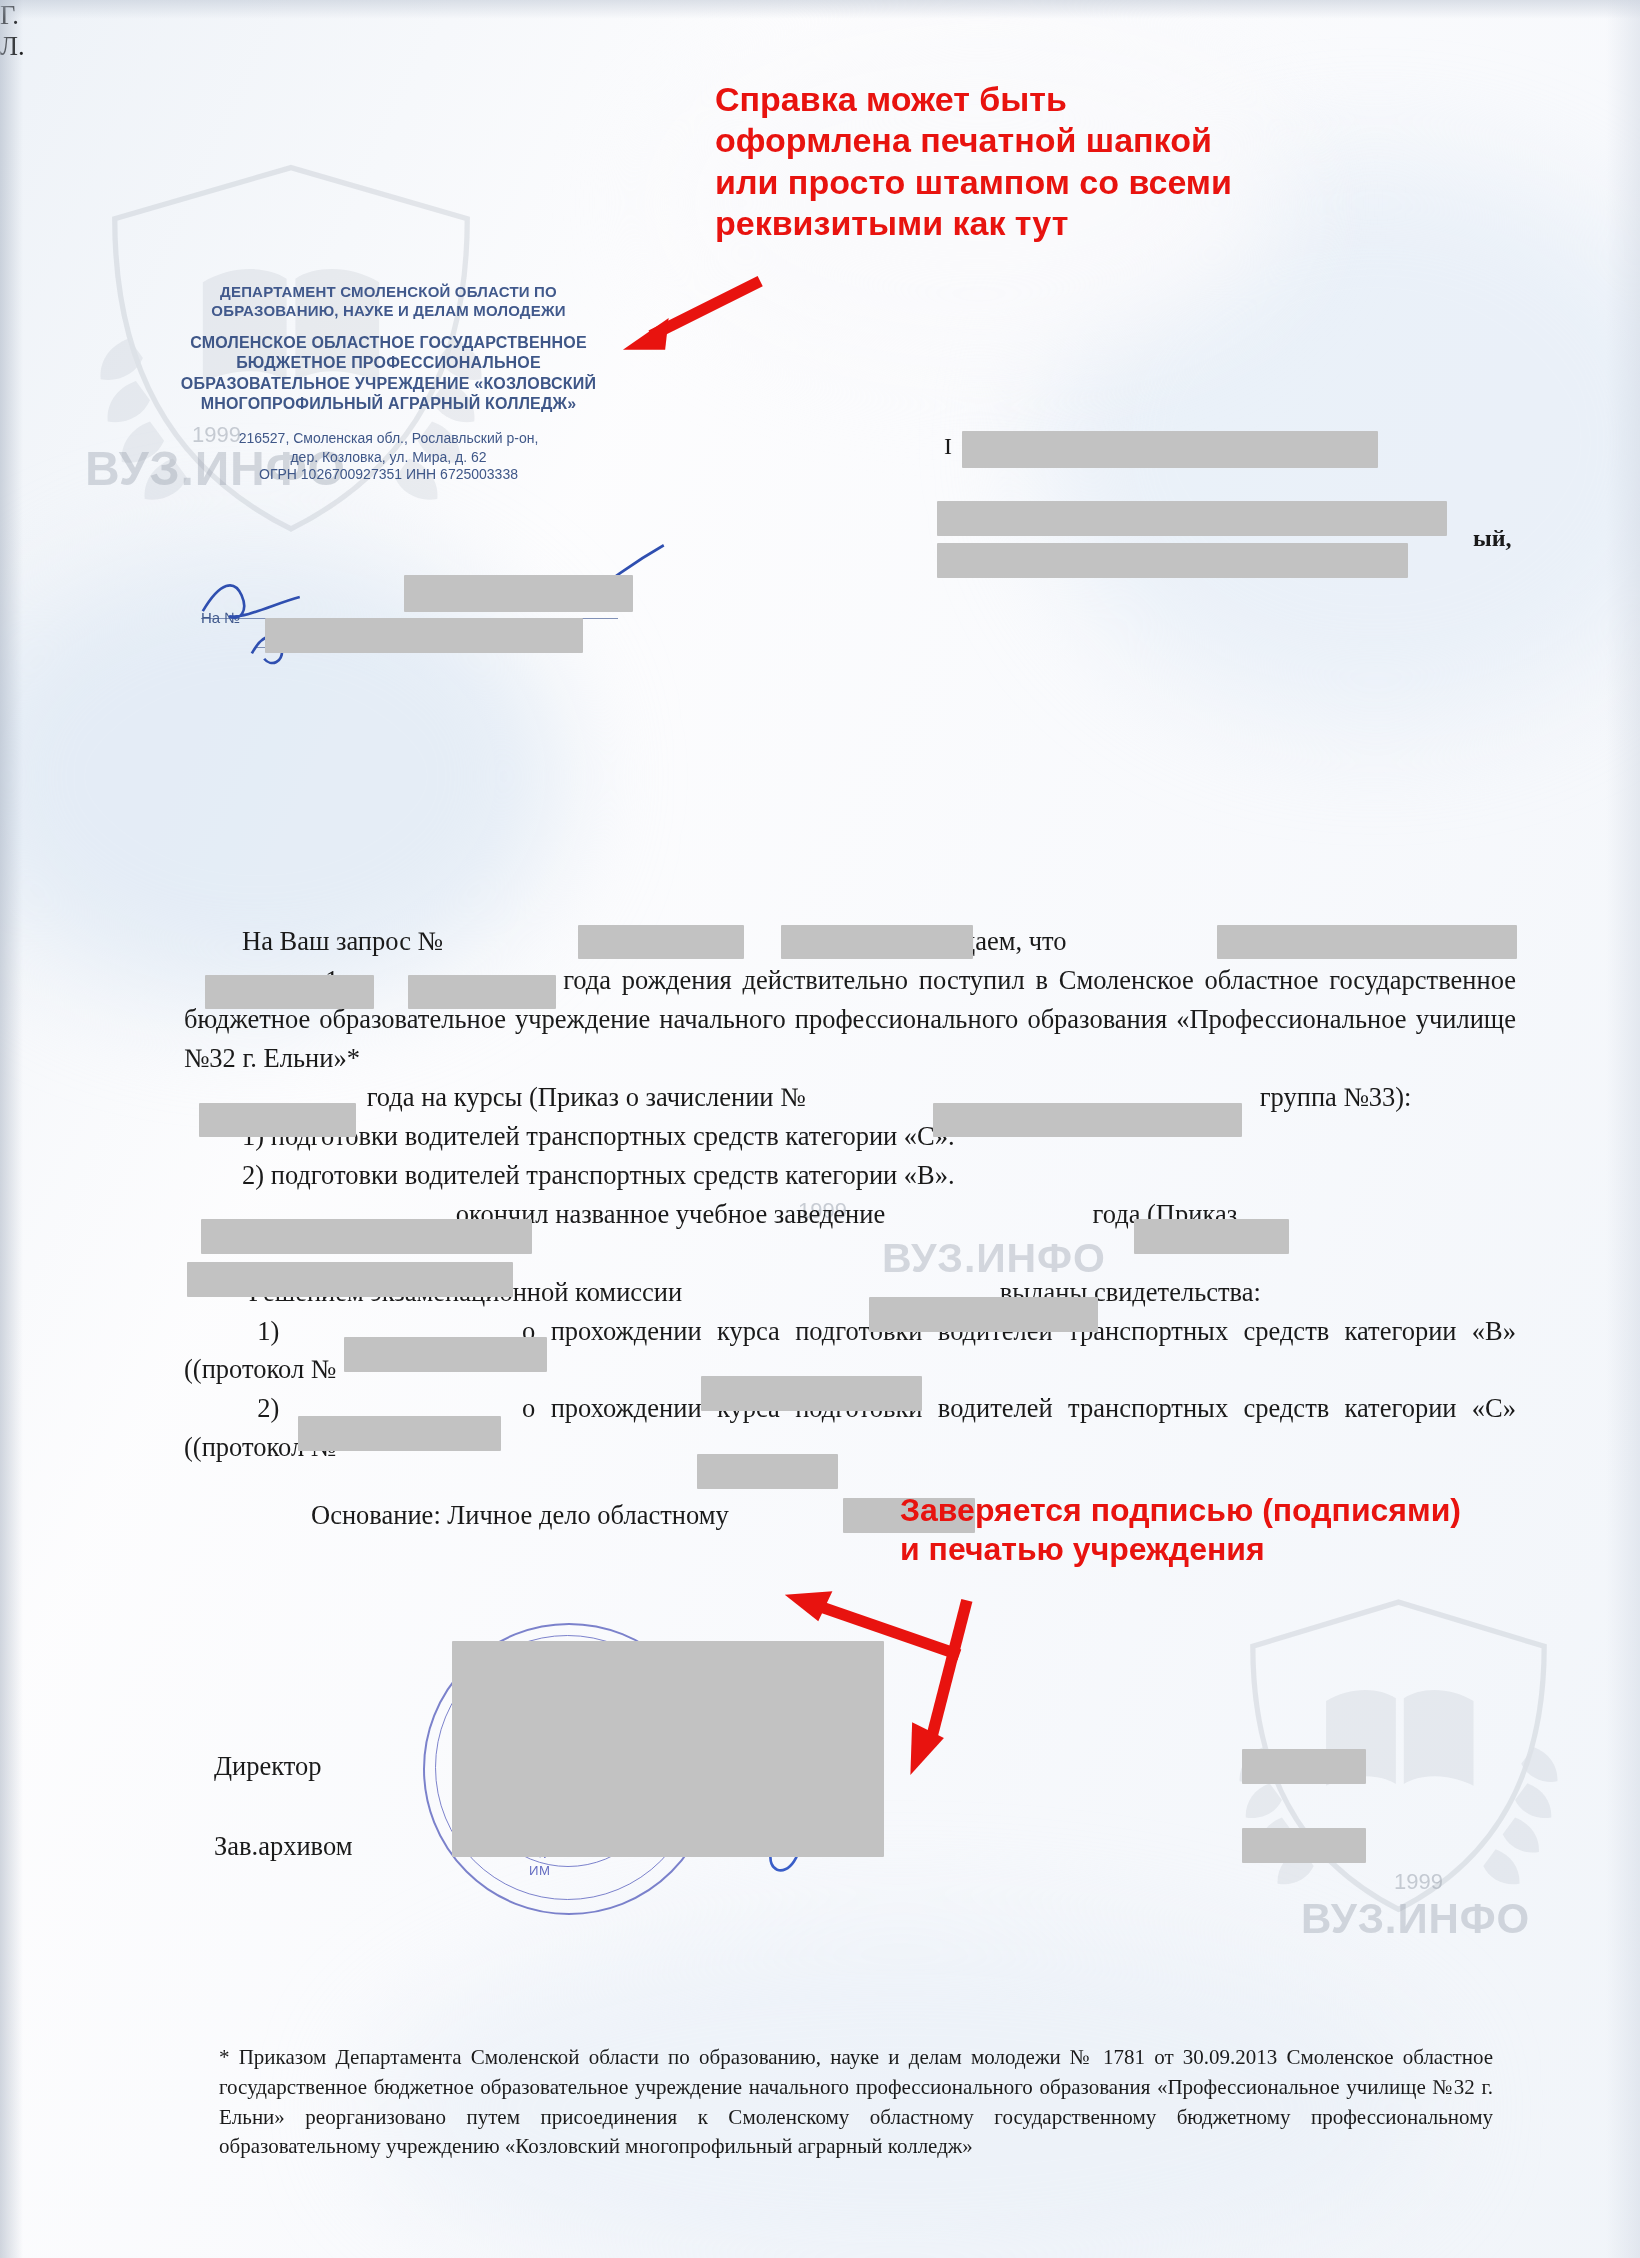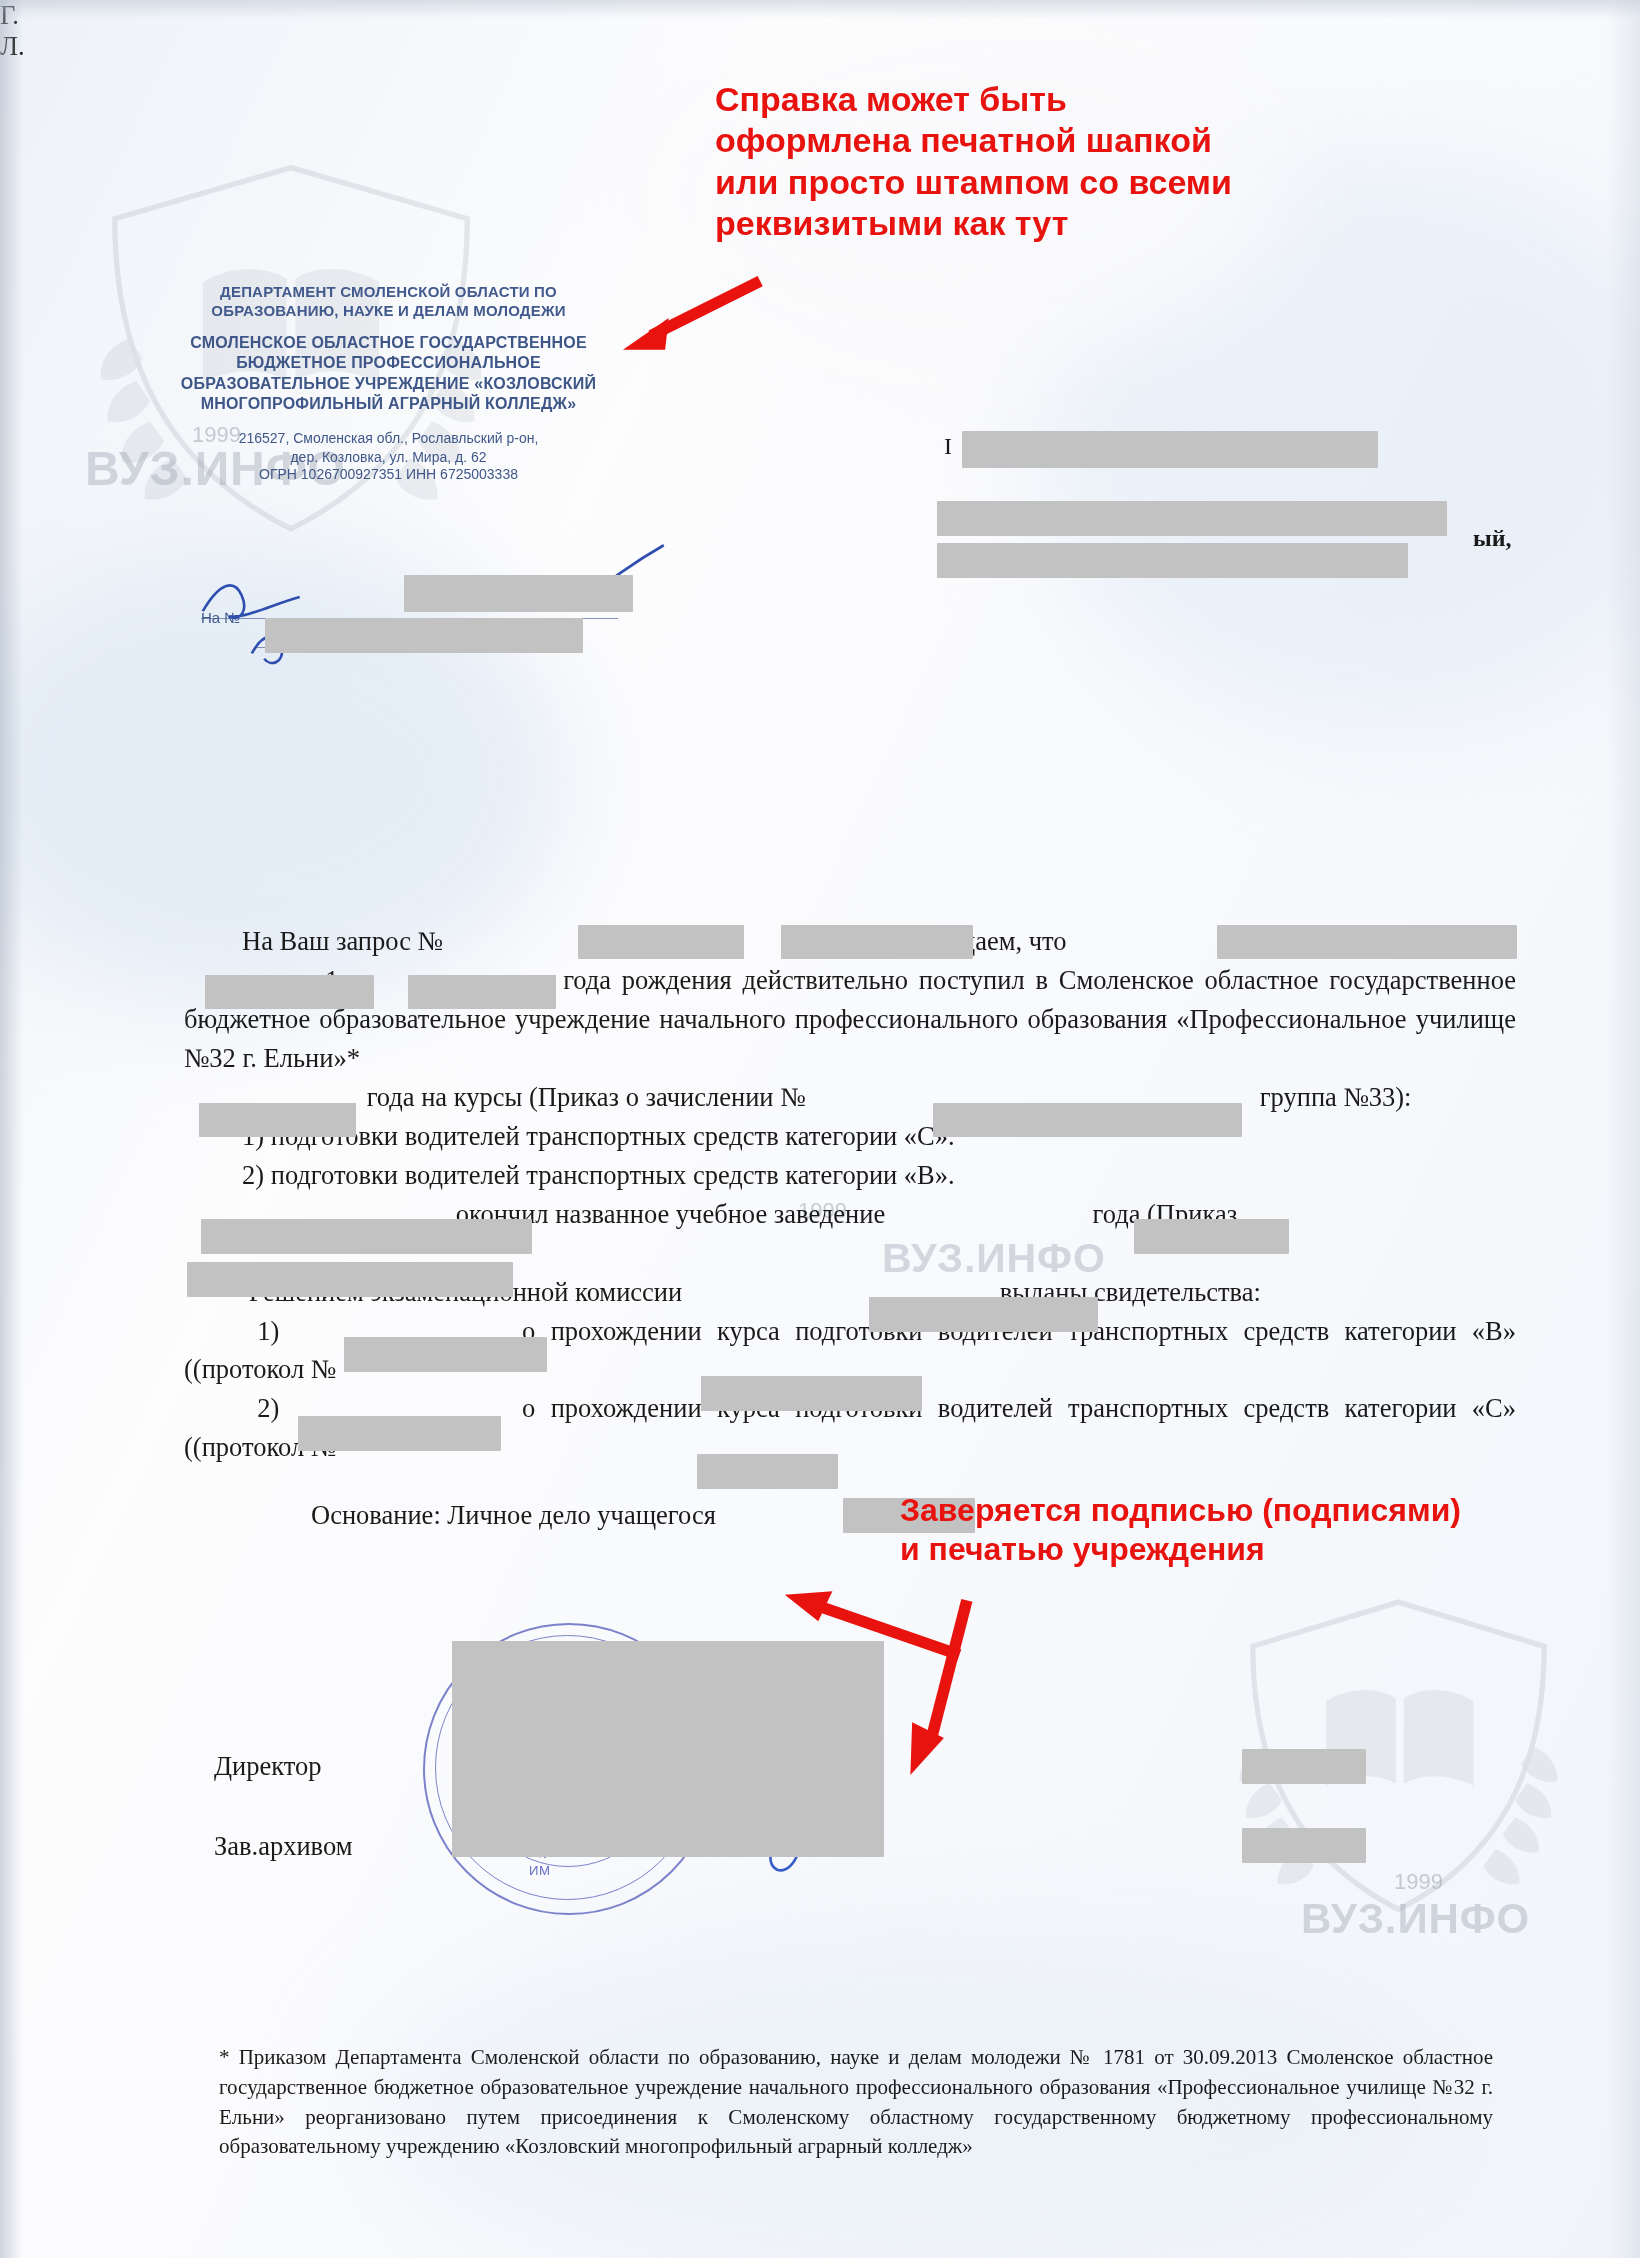--- a/index.html
+++ b/index.html
@@ -392,21 +392,21 @@
   <div class="redact" style="left:933px; top:1103px; width:309px; height:34px;"></div>
   <div class="redact" style="left:201px; top:1219px; width:331px; height:35px;"></div>
   <div class="redact" style="left:1134px; top:1219px; width:155px; height:35px;"></div>
   <div class="redact" style="left:187px; top:1262px; width:326px; height:35px;"></div>
   <div class="redact" style="left:869px; top:1297px; width:229px; height:35px;"></div>
   <div class="redact" style="left:344px; top:1337px; width:203px; height:35px;"></div>
   <div class="redact" style="left:701px; top:1376px; width:221px; height:35px;"></div>
   <div class="redact" style="left:298px; top:1416px; width:203px; height:35px;"></div>
   <div class="redact" style="left:697px; top:1454px; width:141px; height:35px;"></div>
 
-  <div style="position:absolute; left:311px; top:1500px; font-size:26.5px;">Основание: Личное дело учащегося</div>
+  <div style="position:absolute; left:311px; top:1500px; font-size:26.5px;">Основание: Личное дело областному</div>
   <div class="redact" style="left:843px; top:1498px; width:132px; height:35px;"></div>
 
   <div class="annot" id="annot-bottom">Заверяется подписью (подписями) и печатью учреждения</div>
   <svg class="arrow-svg" style="left:723px; top:1579px; width:247px; height:97px;" viewBox="0 0 280 110">
     <path d="M268 86 L106 30" stroke="#e8130f" stroke-width="13" fill="none"></path>
     <path d="M70 18 L124 14 L108 48 Z" fill="#e8130f"></path>
   </svg>
   <svg class="arrow-svg" style="left:882px; top:1588px; width:115px; height:203px;" viewBox="0 0 130 230">
     <path d="M96 14 L56 170" stroke="#e8130f" stroke-width="13" fill="none"></path>
     <path d="M32 212 L34 152 L70 170 Z" fill="#e8130f"></path>

